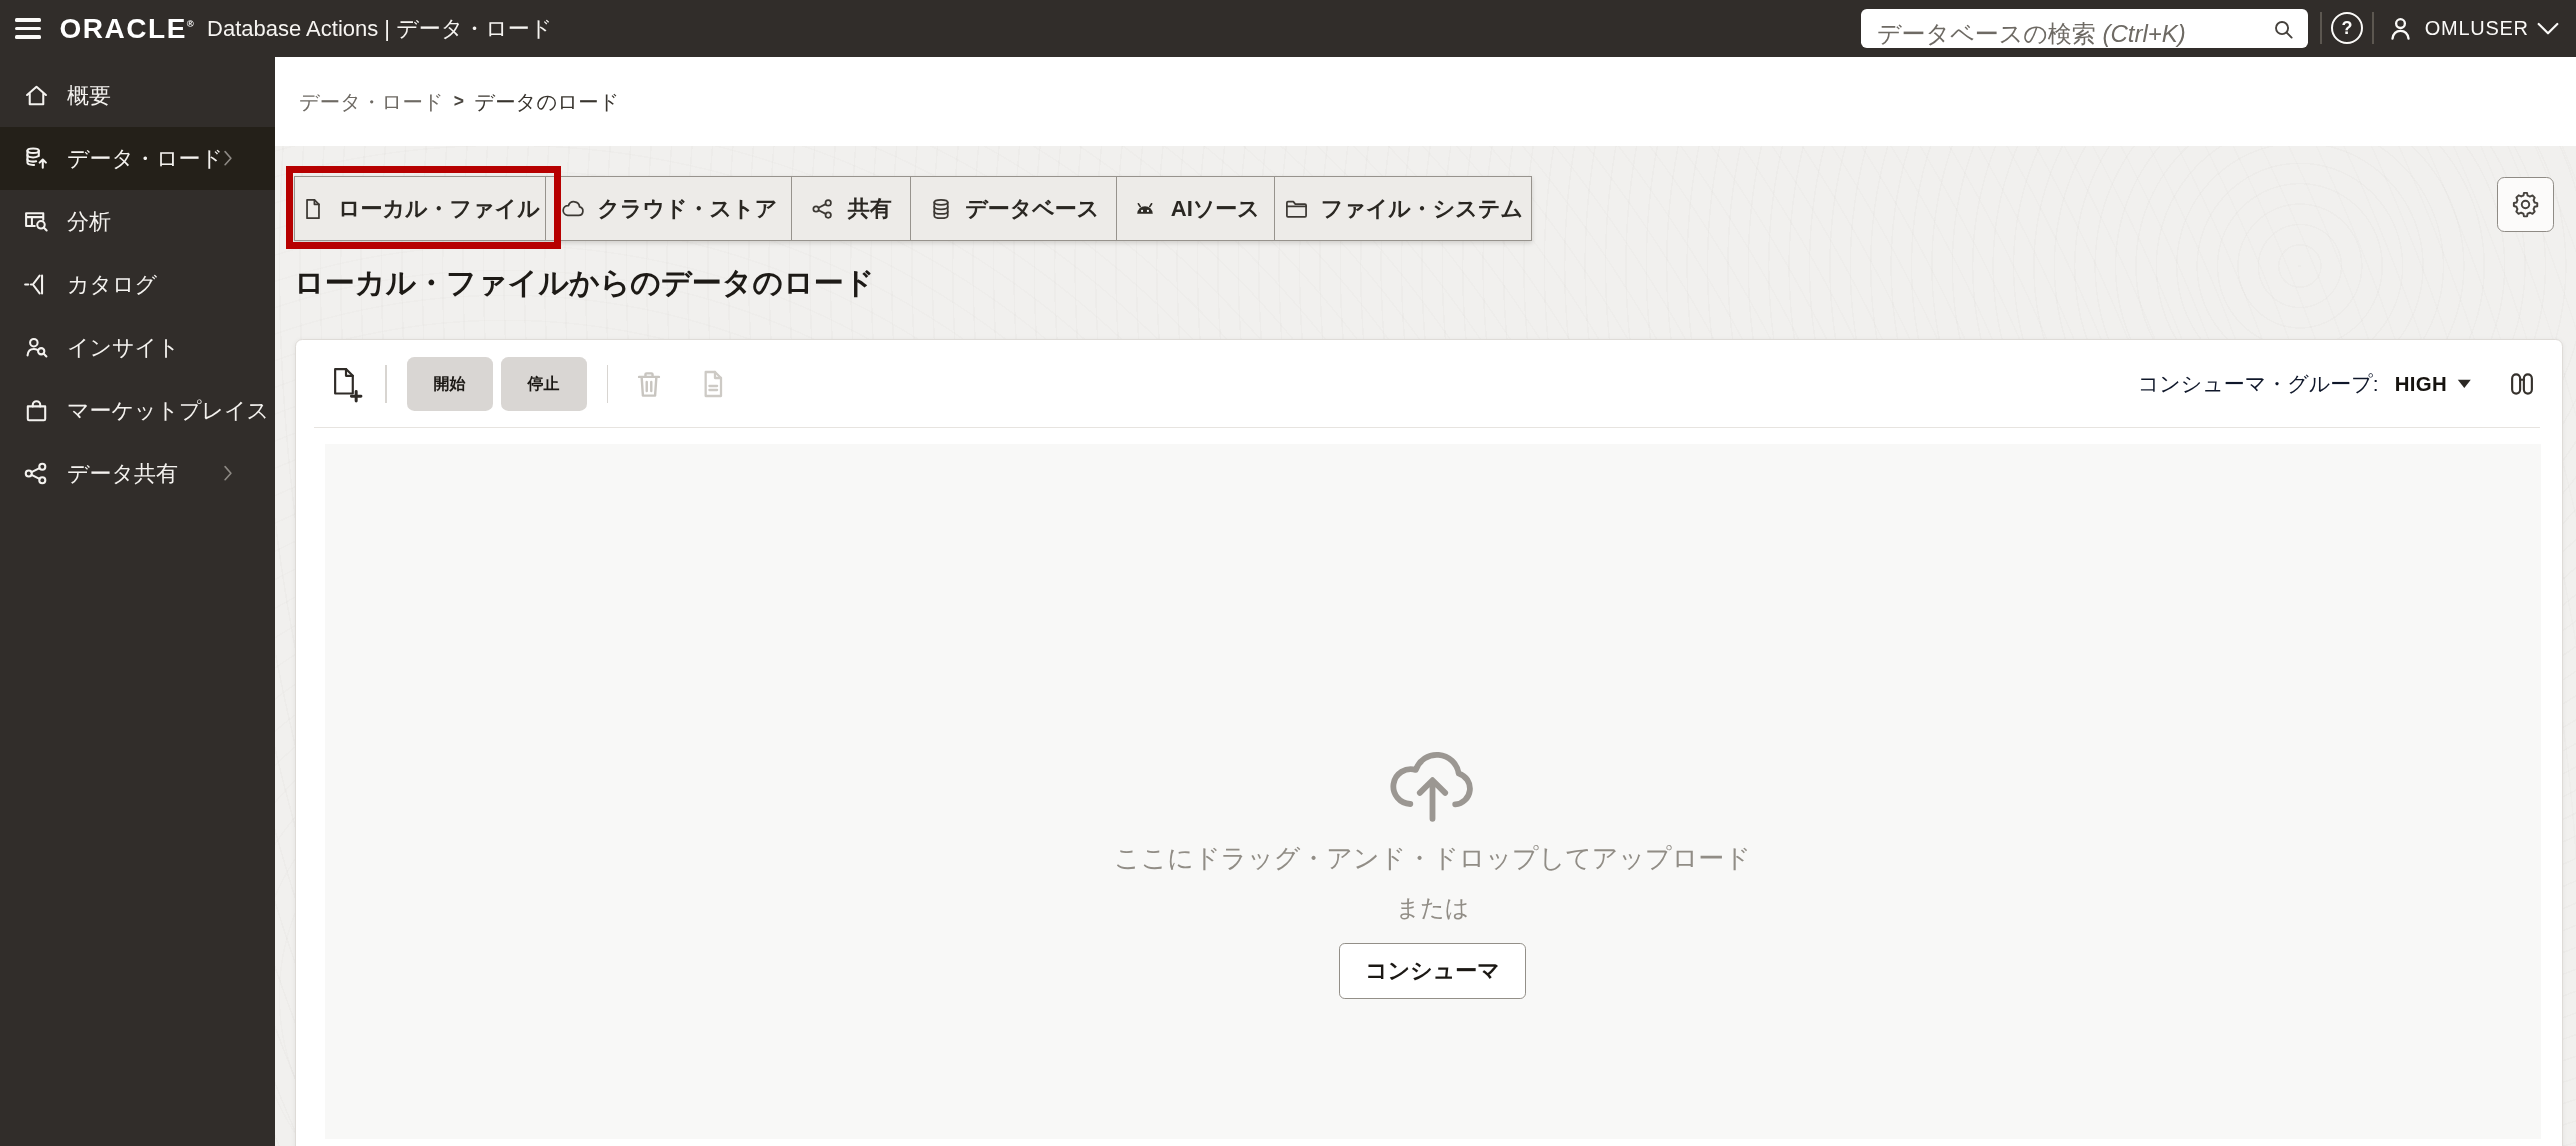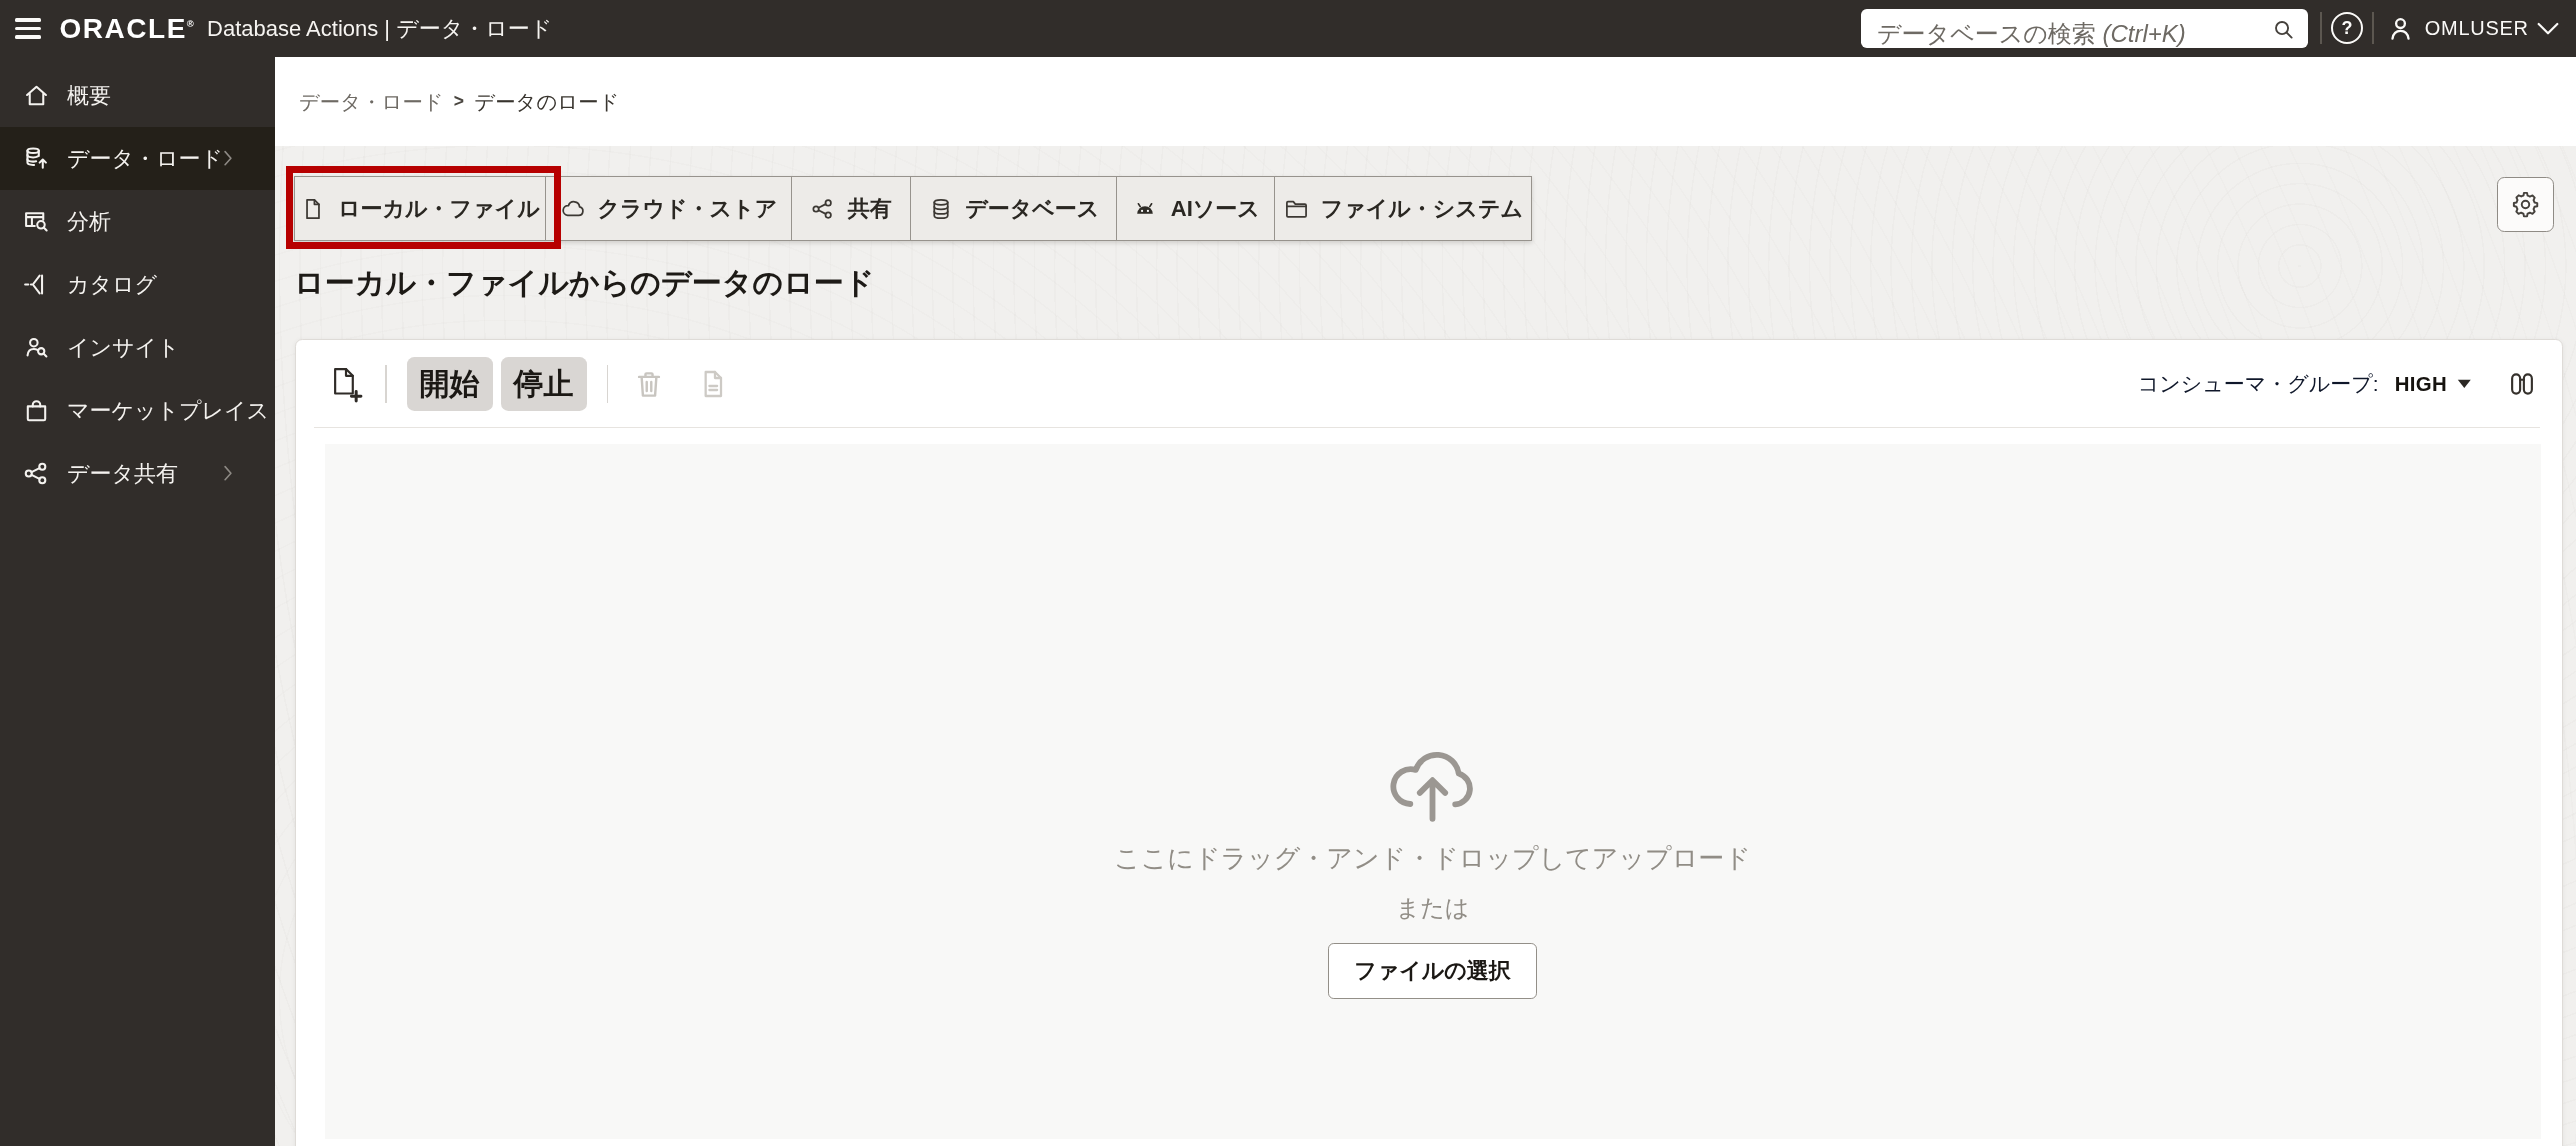--- a/index.html
+++ b/index.html
@@ -76,21 +76,21 @@
   .heading { position:absolute; left:19px; top:117px; font-size:30px; font-weight:700; color:#1d1a16; }
 
   
   .card { position:absolute; left:20px; top:193px; width:2268px; height:818px; background:#fff;
           border:0.7px solid #dedbd7; border-radius:7.3px 7.3px 0 0; box-shadow:0 1.5px 5.8px rgba(60,55,50,.07); }
   .toolbar { position:relative; height:88px; display:flex; align-items:center; padding-left:31px; }
   .toolbar::after { content:""; position:absolute; left:17.5px; right:22px; bottom:0; height:1.5px; background:#e7e4e0; }
   .icon-btn { background:none; border:none; cursor:pointer; display:flex; align-items:center; }
   .v-div { width:1.5px; height:38px; background:#d8d5d1; margin:0 20px; }
   .gray-btn { width:86px; height:54px; background:#d9d6d3; border:none; border-radius:7.3px;
-              font-size:30px; font-weight:700; color:#1b1814; cursor:pointer; font-family:inherit; }
+              font-size:16px; font-weight:700; color:#1b1814; cursor:pointer; font-family:inherit; }
   .gray-btn + .gray-btn { margin-left:8px; }
   .tb-right { position:absolute; right:24px; top:0; height:88px; display:flex; align-items:center; }
   .cg-label { font-size:21px; color:#0f172a; }
   .cg-select { display:flex; align-items:center; gap:10.2px; margin-left:16px; cursor:pointer; }
   .cg-value { font-size:20.4px; font-weight:700; color:#16130f; letter-spacing:0.4px; }
   .binoculars { margin-left:34px; }
 
   
   .dropzone { position:absolute; left:28.5px; top:104px; width:2216px; height:695px; background:#f8f8f7;
               display:flex; flex-direction:column; align-items:center; padding-top:286px; }
@@ -386,19 +386,19 @@
 
       <div class="dropzone">
         <svg width="111" height="93" viewBox="0 0 104 88">
           <g class="ic" stroke="#9b9792" stroke-width="5.5">
             <path d="M31 70a16.5 16.5 0 1 1 5.2-32.3 21 21 0 0 1 40.6 3.4 15 15 0 0 1-3.3 29.3"></path>
             <path d="M52 84V48M40 59.5 52 47.5 64 59.5"></path>
             </g>
           </svg>
         <p class="dz-text">ここにドラッグ・アンド・ドロップしてアップロード</p>
         <p class="dz-or">または</p>
-        <button class="dz-btn">ファイルの選択</button>
+        <button class="dz-btn">コンシューマ</button>
       </div>
 
     </section>
   </main>
 </div>
 
 
 </body></html>

